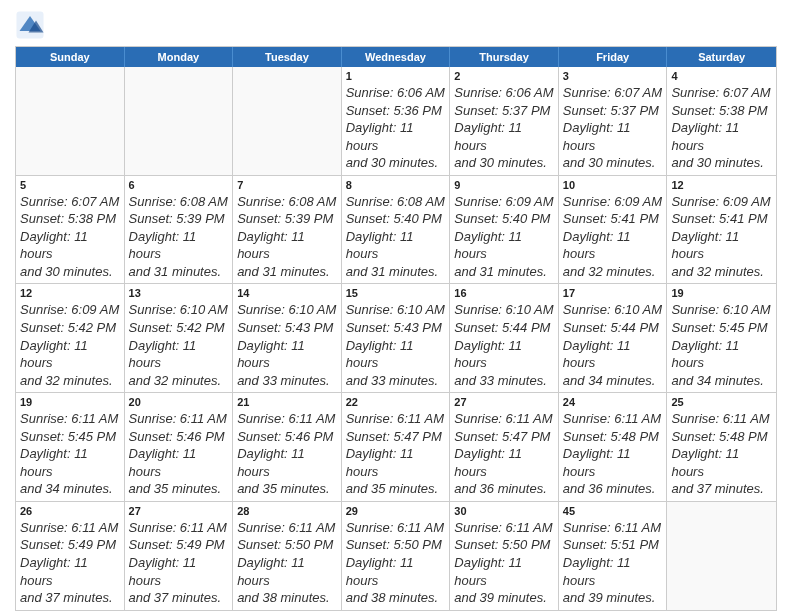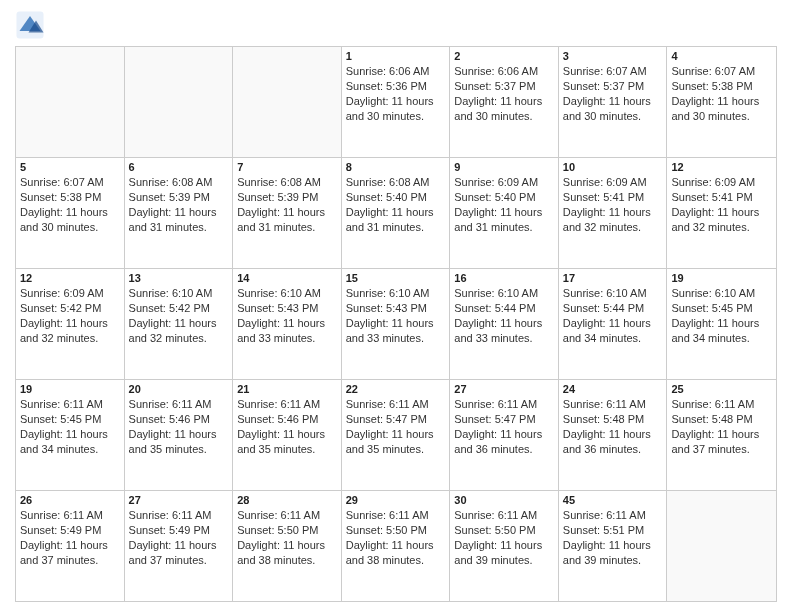--- a/index.html
+++ b/index.html
@@ -95,23 +95,24 @@
     }
     .cal-cell:last-child { border-right: none; }
     .cal-cell.empty { background: #f9f9f9; }
     .day-num {
       font-size: 11px;
       font-weight: bold;
       color: #222;
       margin-bottom: 2px;
     }
     .cell-text {
-      font-size: 11px;
+      font-size: 13px;
       line-height: 1.35;
       color: #333;
+      font-style: italic;
     }
   </style>
 </head>
 <body>
 
 <div class="page">
   <div class="header">
     <div class="logo">
       <svg class="logo-icon" viewBox="0 0 40 40">
         <rect x="2" y="2" width="36" height="36" rx="4" fill="#e8f0fa"></rect>
@@ -123,20 +124,29 @@
         <span class="logo-blue"></span>
       </div>
     </div>
     <div class="title-block">
       <div class="title-month"></div>
       <div class="title-location"></div>
     </div>
   </div>
 
   <div class="calendar">
+    <div class="cal-header">
+    <div class="cal-header-cell">Sunday</div>
+        <div class="cal-header-cell">Monday</div>
+        <div class="cal-header-cell">Tuesday</div>
+        <div class="cal-header-cell">Wednesday</div>
+        <div class="cal-header-cell">Thursday</div>
+        <div class="cal-header-cell">Friday</div>
+        <div class="cal-header-cell">Saturday</div>
+      </div>
     <div class="cal-body">
     <div class="cal-row">
           <div class="cal-cell empty"></div>
           <div class="cal-cell empty"></div>
           <div class="cal-cell empty"></div>
           <div class="cal-cell">
             <div class="day-num">1</div>
             <div class="cell-text" style="white-space: pre-line;">Sunrise: 6:06 AM
 Sunset: 5:36 PM
 Daylight: 11 hours

